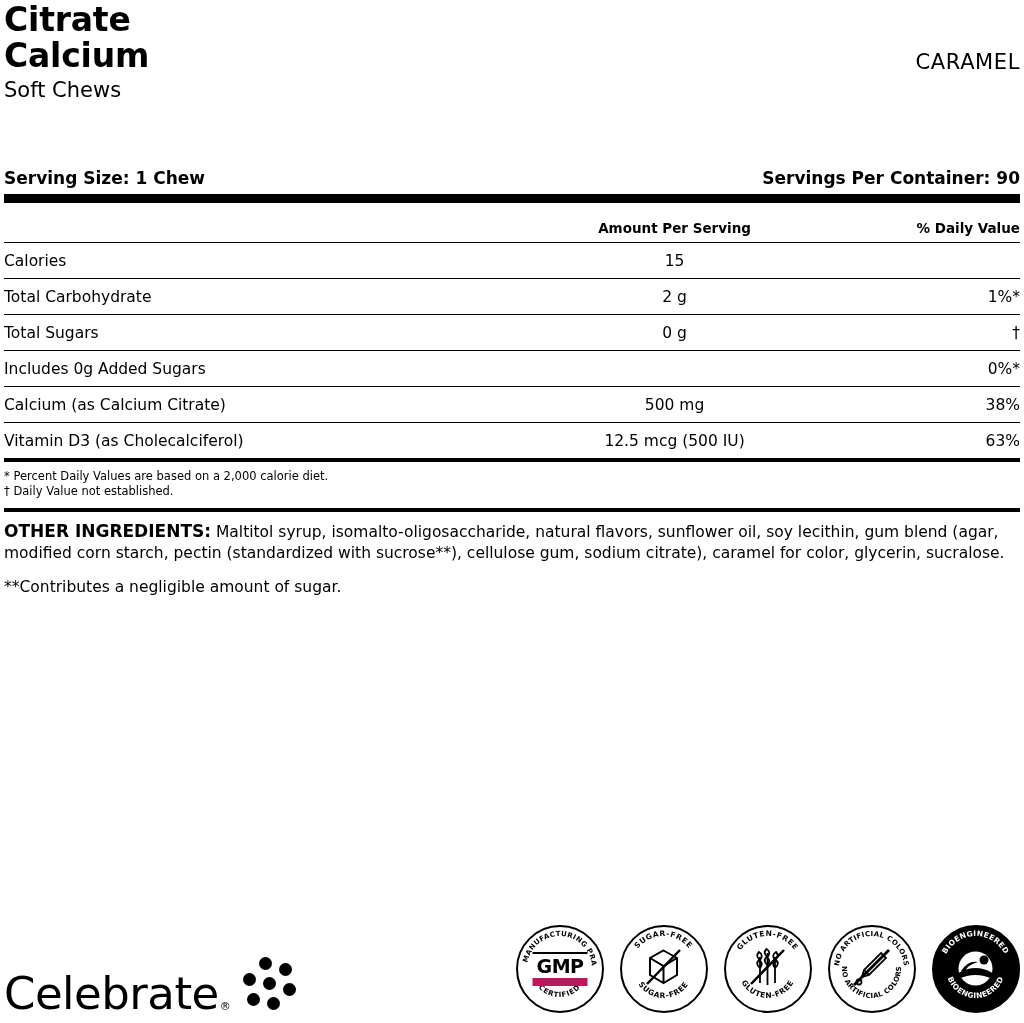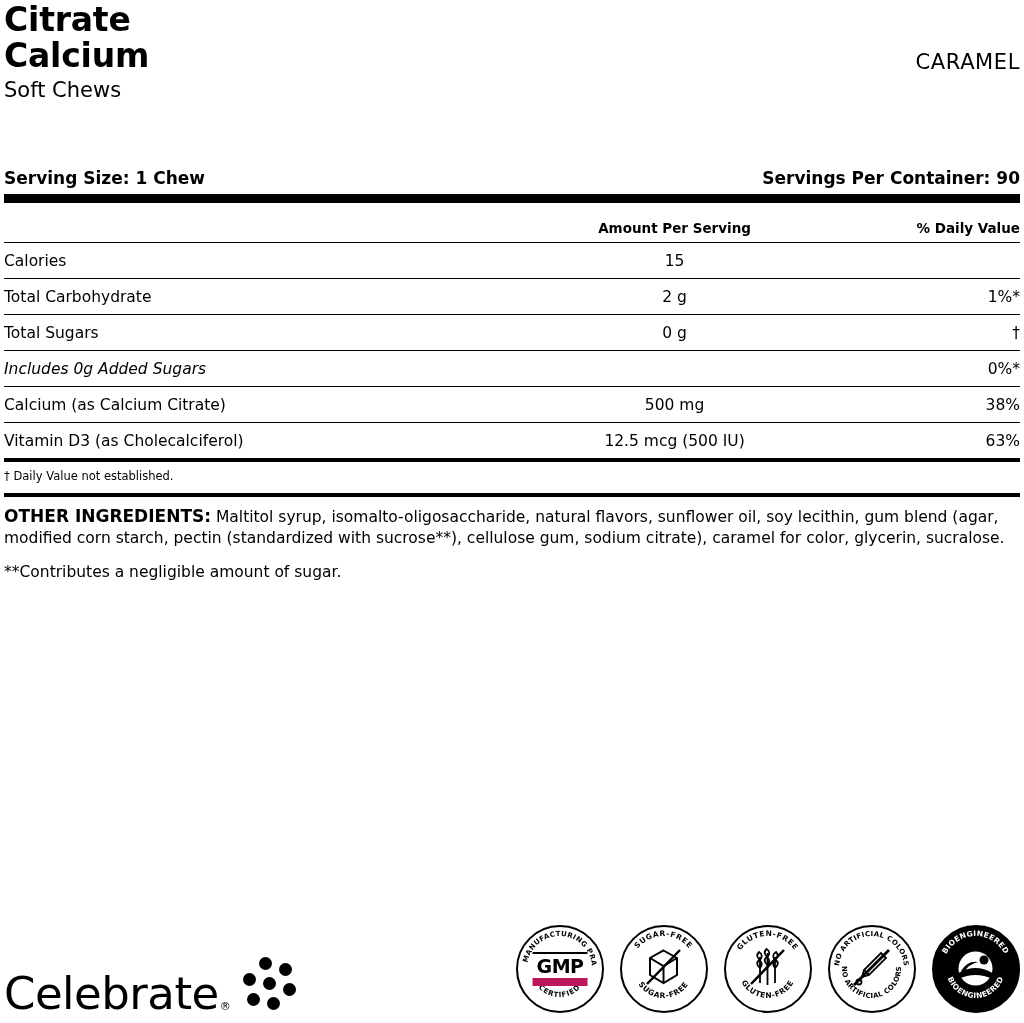--- a/index.html
+++ b/index.html
@@ -102,21 +102,21 @@
     padding: 9px 0 8px 0;
     border-bottom: 1.2px solid #000;
     font-size: 15.5px;
   }
   table.nutrition tbody tr:last-child td {
     border-bottom: none;
   }
   td.c-name { text-align: left; }
   td.c-amt  { text-align: center; }
   td.c-dv   { text-align: right; }
-  td.indent { padding-left: 11px; font-style: italic; }
+  td.indent { padding-left: 11px; }
 
   .footnotes {
     margin-top: 7px;
     font-size: 11.5px;
     line-height: 15px;
   }
 
   .ingredients-rule {
     border-bottom: 4px solid #000;
     margin-top: 9px;
@@ -274,20 +274,21 @@
           <td class="c-name">Vitamin D3 (as Cholecalciferol)</td>
           <td class="c-amt">12.5 mcg (500 IU)</td>
           <td class="c-dv">63%</td>
         </tr>
       </tbody>
     </table>
 
     <div class="rule-med"></div>
 
     <div class="footnotes">
+      <div>* Percent Daily Values are based on a 2,000 calorie diet.</div>
       <div>† Daily Value not established.</div>
     </div>
 
     <div class="ingredients-rule"></div>
 
     <div class="ingredients">
       <span class="lead">OTHER INGREDIENTS:</span><span> Maltitol syrup, isomalto-oligosaccharide, natural flavors, sunflower oil, soy lecithin, gum blend (agar, modified corn starch, pectin (standardized with sucrose**), cellulose gum, sodium citrate), caramel for color, glycerin, sucralose.</span>
     </div>
 
     <div class="contrib">**Contributes a negligible amount of sugar.</div>

